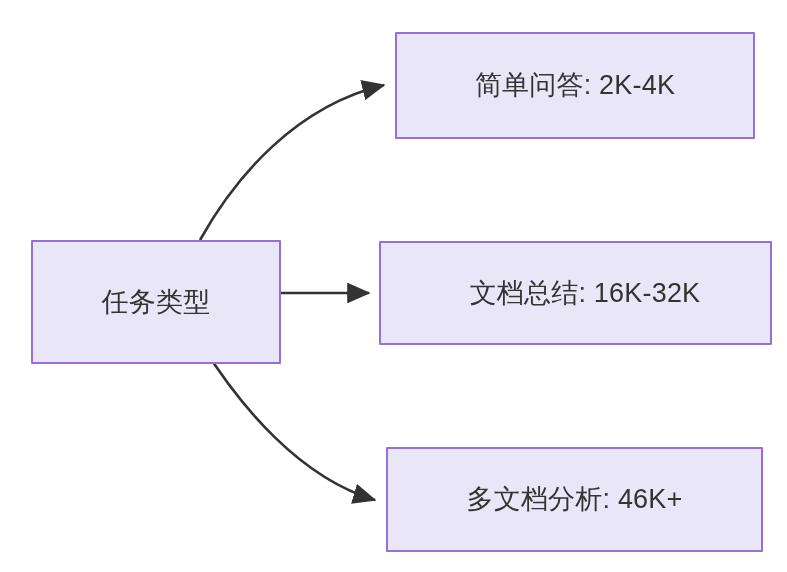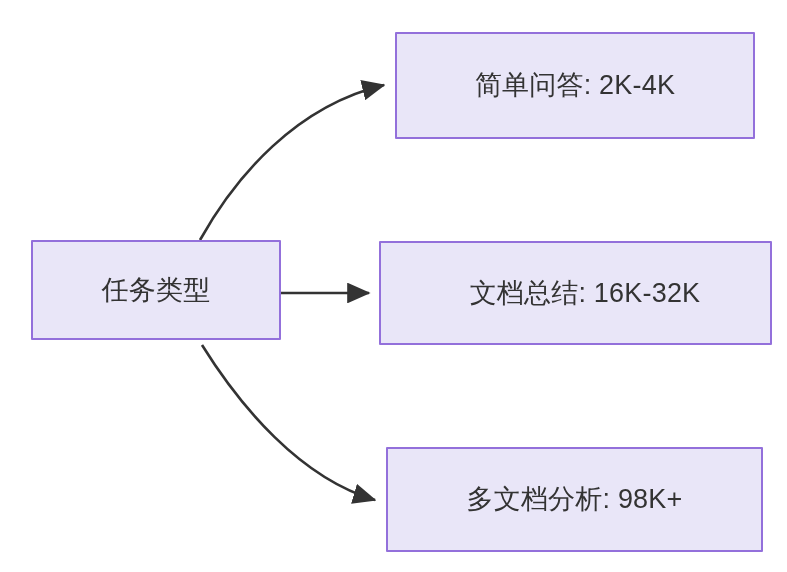--- a/index.html
+++ b/index.html
@@ -43,21 +43,21 @@
     font-size: 27px;
     line-height: 1.2;
     letter-spacing: 0.2px;
     white-space: nowrap;
     text-align: right;
   }
   #node-root {
     left: 31px;
     top: 240px;
     width: 250px;
-    height: 100px;
+    height: 124px;
   }
   #node-simple-qa {
     left: 395px;
     top: 32px;
     width: 360px;
     height: 107px;
   }
   #node-doc-summary {
     left: 379px;
     top: 241px;
@@ -97,16 +97,16 @@
 
   <div class="node" id="node-simple-qa">
     <span class="node-label">简单问答: 2K-4K</span>
   </div>
 
   <div class="node" id="node-doc-summary">
     <span class="node-label">文档总结: 16K-32K</span>
   </div>
 
   <div class="node" id="node-multi-doc">
-    <span class="node-label">多文档分析: 98K+</span>
+    <span class="node-label">多文档分析: 46K+</span>
   </div>
 
 </div>
 
 </body></html>

